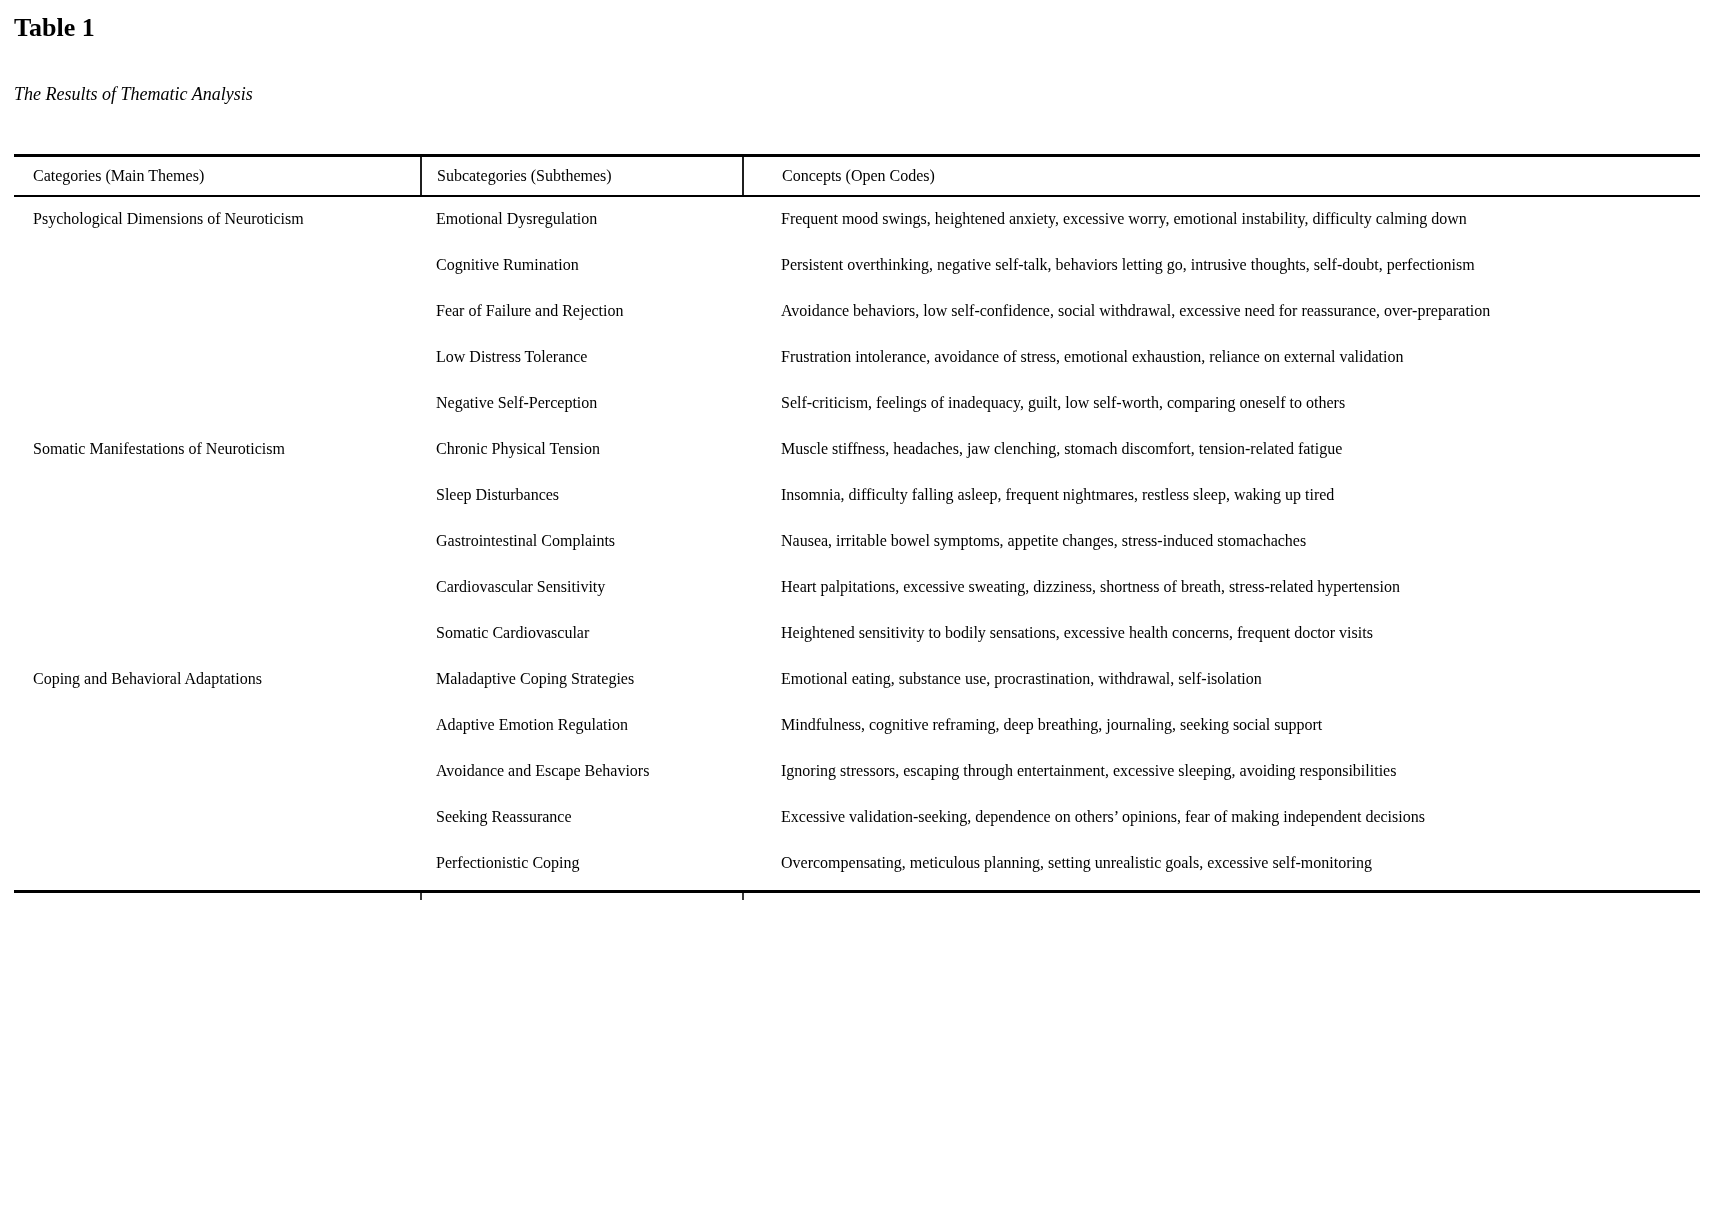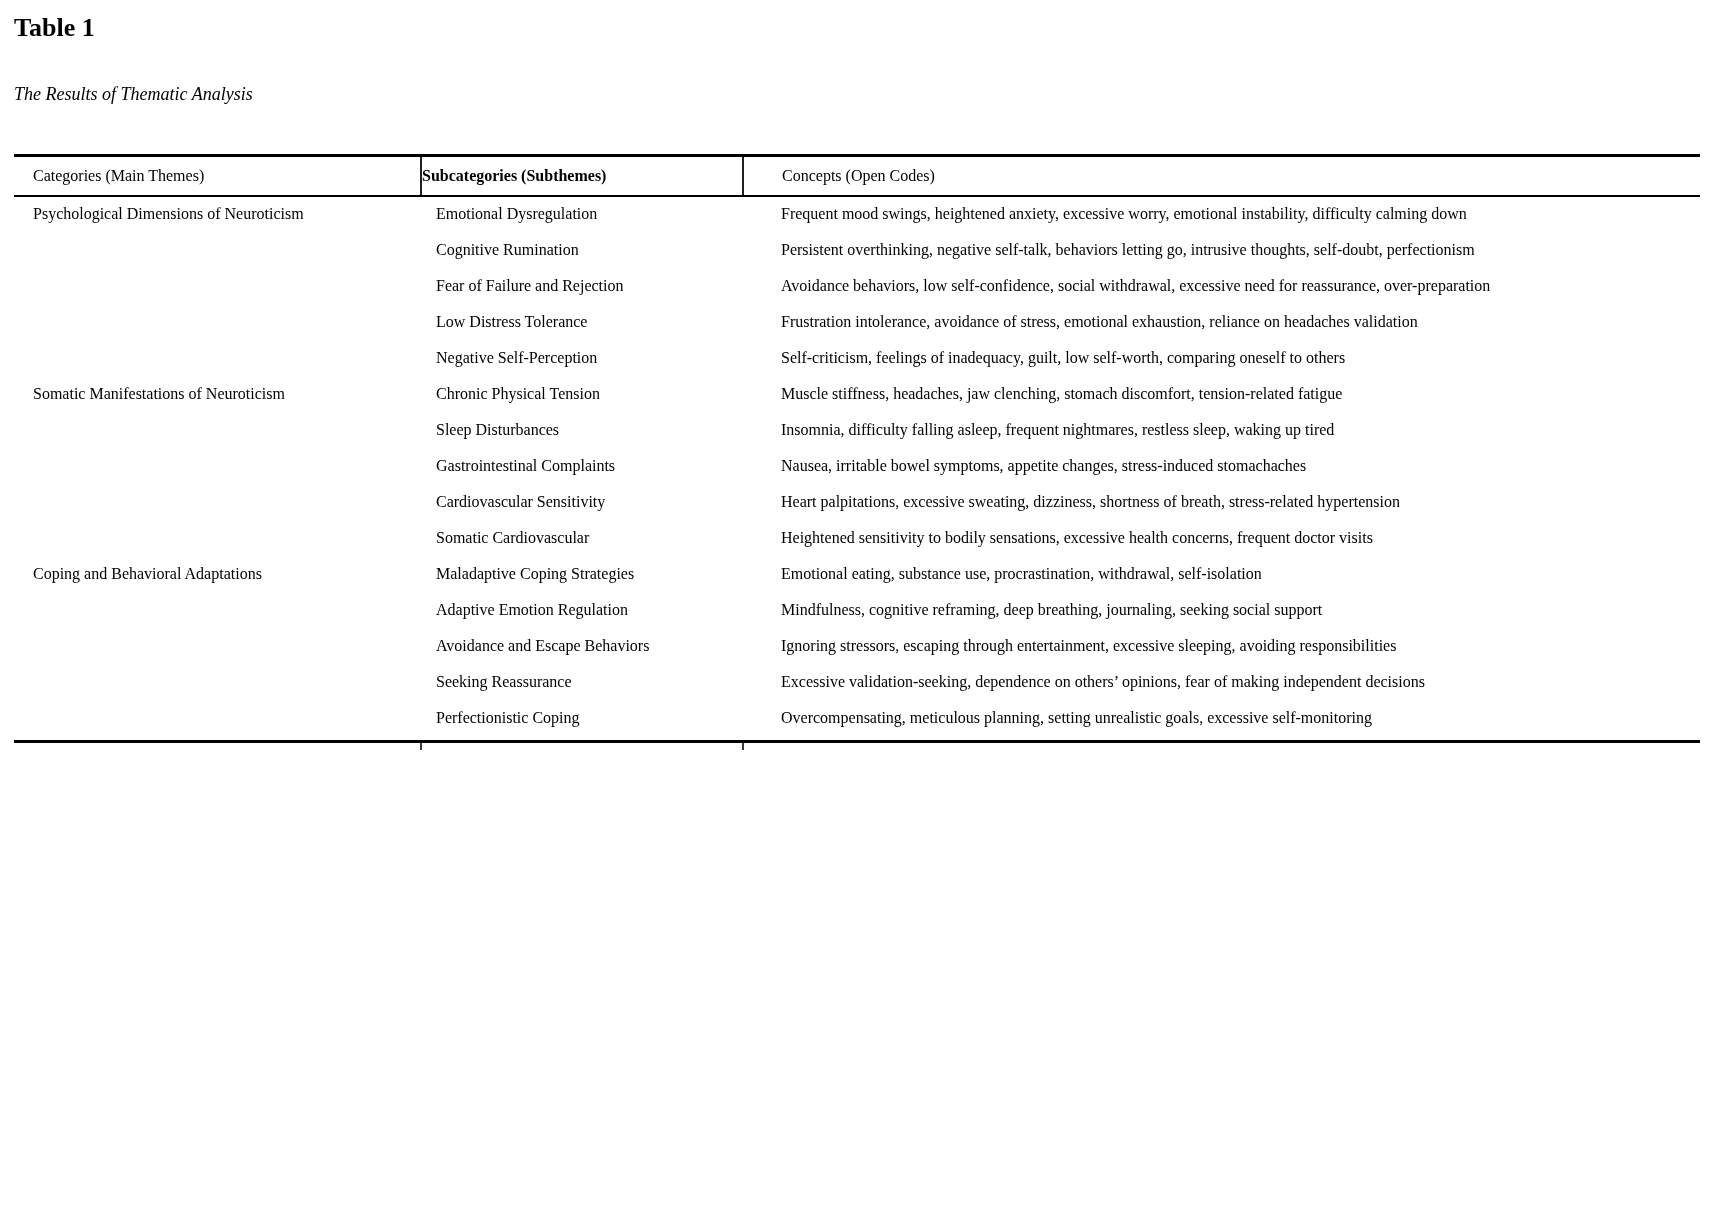--- a/index.html
+++ b/index.html
@@ -47,25 +47,25 @@
     text-align: left;
     vertical-align: middle;
     border-bottom: 2px solid #000000;
     padding: 4px 0 4px 0;
     line-height: 30px;
     height: 38px;
     white-space: nowrap;
     overflow: hidden;
   }
   thead th.col-cat { padding-left: 19px; }
-  thead th.col-sub { border-left: 2px solid #1f1f1f; font-weight: bold; }
+  thead th.col-sub { padding-left: 15px; border-left: 2px solid #1f1f1f; }
   thead th.col-con { padding-left: 38px; border-left: 2px solid #1f1f1f; }
   tbody td {
     vertical-align: top;
-    line-height: 28px;
+    line-height: 38px;
     padding-top: 0;
     padding-bottom: 8px;
     font-family: Liberation Serif, serif;
   }
   tbody td.col-cat { padding-left: 19px; padding-right: 40px; }
   tbody td.col-sub { padding-left: 15px; padding-right: 22px; }
   tbody td.col-con { padding-left: 38px; padding-right: 40px; }
   tbody tr:first-child td { padding-top: 3px; }
   
   .tick {
@@ -108,21 +108,21 @@
           <tr>
             <td class="col-sub">Cognitive Rumination</td>
             <td class="col-con">Persistent overthinking, negative self-talk, behaviors letting go, intrusive thoughts, self-doubt, perfectionism</td>
           </tr>
           <tr>
             <td class="col-sub">Fear of Failure and Rejection</td>
             <td class="col-con">Avoidance behaviors, low self-confidence, social withdrawal, excessive need for reassurance, over-preparation</td>
           </tr>
           <tr>
             <td class="col-sub">Low Distress Tolerance</td>
-            <td class="col-con">Frustration intolerance, avoidance of stress, emotional exhaustion, reliance on headaches validation</td>
+            <td class="col-con">Frustration intolerance, avoidance of stress, emotional exhaustion, reliance on external validation</td>
           </tr>
           <tr>
             <td class="col-sub">Negative Self-Perception</td>
             <td class="col-con">Self-criticism, feelings of inadequacy, guilt, low self-worth, comparing oneself to others</td>
           </tr>
           <tr>
             <td class="col-cat" rowspan="5">Somatic Manifestations of Neuroticism</td>
             <td class="col-sub">Chronic Physical Tension</td>
             <td class="col-con">Muscle stiffness, headaches, jaw clenching, stomach discomfort, tension-related fatigue</td>
           </tr>

